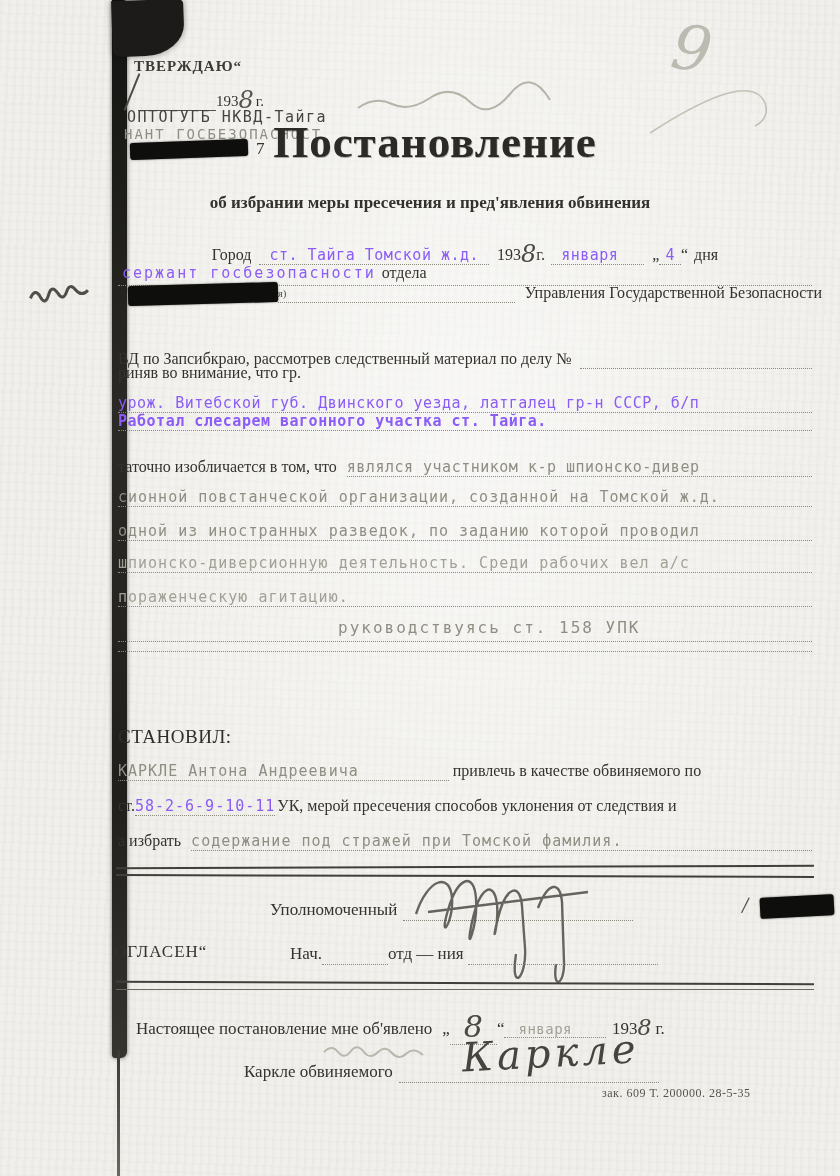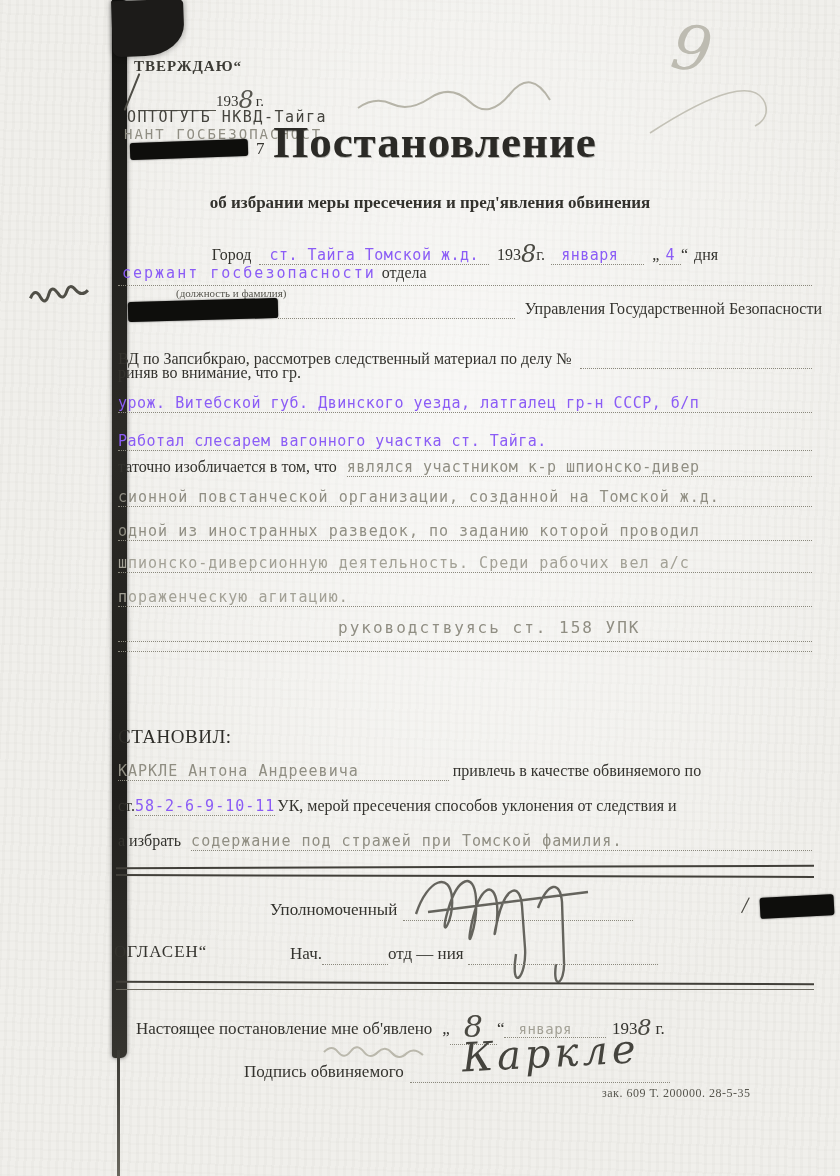--- a/index.html
+++ b/index.html
@@ -76,40 +76,40 @@
   <span class="print" style="margin-left:6px;">дня</span>
 </div>
 
 <div class="row" style="top:264px;">
   <span class="typed f1" style="font-size:15px;letter-spacing:2px;margin-left:4px;">сержант госбезопасности</span>
   <span class="print" style="margin-left:6px;">отдела</span>
 </div>
 <div class="dotline" style="top:284px;"></div>
 <div class="abs print small" style="left:176px;top:287px;">(должность и фамилия)</div>
 
-<div class="row" style="top:300px;padding-left:10px;">
+<div class="row" style="top:284px;padding-left:10px;">
   <span class="redact" style="width:150px;height:20px;transform:rotate(-1.5deg);align-self:center;"></span>
   <span class="fill" style="flex:1;">&nbsp;</span>
   <span class="print" style="margin-left:10px;">Управления Государственной Безопасности</span>
 </div>
 
 <div class="row" style="top:350px;">
   <span class="print">ВД по Запсибкраю, рассмотрев  следственный  материал по делу №</span>
   <span class="fill" style="flex:1;margin-left:8px;">&nbsp;</span>
 </div>
 
 <div class="row" style="top:364px;">
   <span class="print">риняв во внимание, что гр.</span>
 </div>
 
 <div class="row" style="top:394px;">
   <span class="typed f1 underline" style="font-size:15px;flex:1;">урож. Витебской губ. Двинского уезда, латгалец гр-н СССР, б/п</span>
 </div>
 
-<div class="row" style="top:432px;">
+<div class="row" style="top:412px;font-weight:bold;">
   <span class="typed f1 underline" style="font-size:15px;flex:1;">Работал слесарем вагонного участка ст. Тайга.</span>
 </div>
 
 <div class="row" style="top:458px;">
   <span class="print">таточно изобличается в том, что</span>
   <span class="typed f2 underline" style="font-size:15px;margin-left:10px;flex:1;">являлся участником к-р шпионско-дивер</span>
 </div>
 <div class="row" style="top:488px;">
   <span class="typed f2 underline" style="font-size:15px;flex:1;letter-spacing:1px;">сионной повстанческой организации, созданной на Томской ж.д.</span>
 </div>
@@ -181,18 +181,18 @@
   <span class="print" style="margin-left:6px;">193</span>
   <span class="hw" style="font-size:22px;position:relative;top:1px;">8</span>
   <span class="print" style="margin-left:4px;">г.</span>
 </div>
 
 <svg class="abs" width="110" height="22" style="left:320px;top:1040px;">
   <path d="M4,12 q8,-8 14,0 q6,8 13,-1 q6,-8 13,1 q6,8 14,0 q7,-7 14,1 q7,8 15,0 q7,-6 16,2" fill="none" stroke="#bab8ac" stroke-width="2"></path>
 </svg>
 
 <div class="row" style="top:1062px;left:244px;width:500px;font-size:17px;">
-  <span class="print">Подпись обвиняемого</span>
+  <span class="print">Каркле обвиняемого</span>
   <span class="fill" style="width:260px;margin-left:6px;">&nbsp;</span>
 </div>
 <div class="abs hw" style="left:462px;top:1030px;font-size:40px;letter-spacing:4px;color:#45443e;transform:rotate(-3deg);">Каркле</div>
 
 <div class="abs print small" style="left:602px;top:1086px;font-size:12px;letter-spacing:.5px;">зак. 609 Т. 200000. 28-5-35</div>
 
 </body></html>

